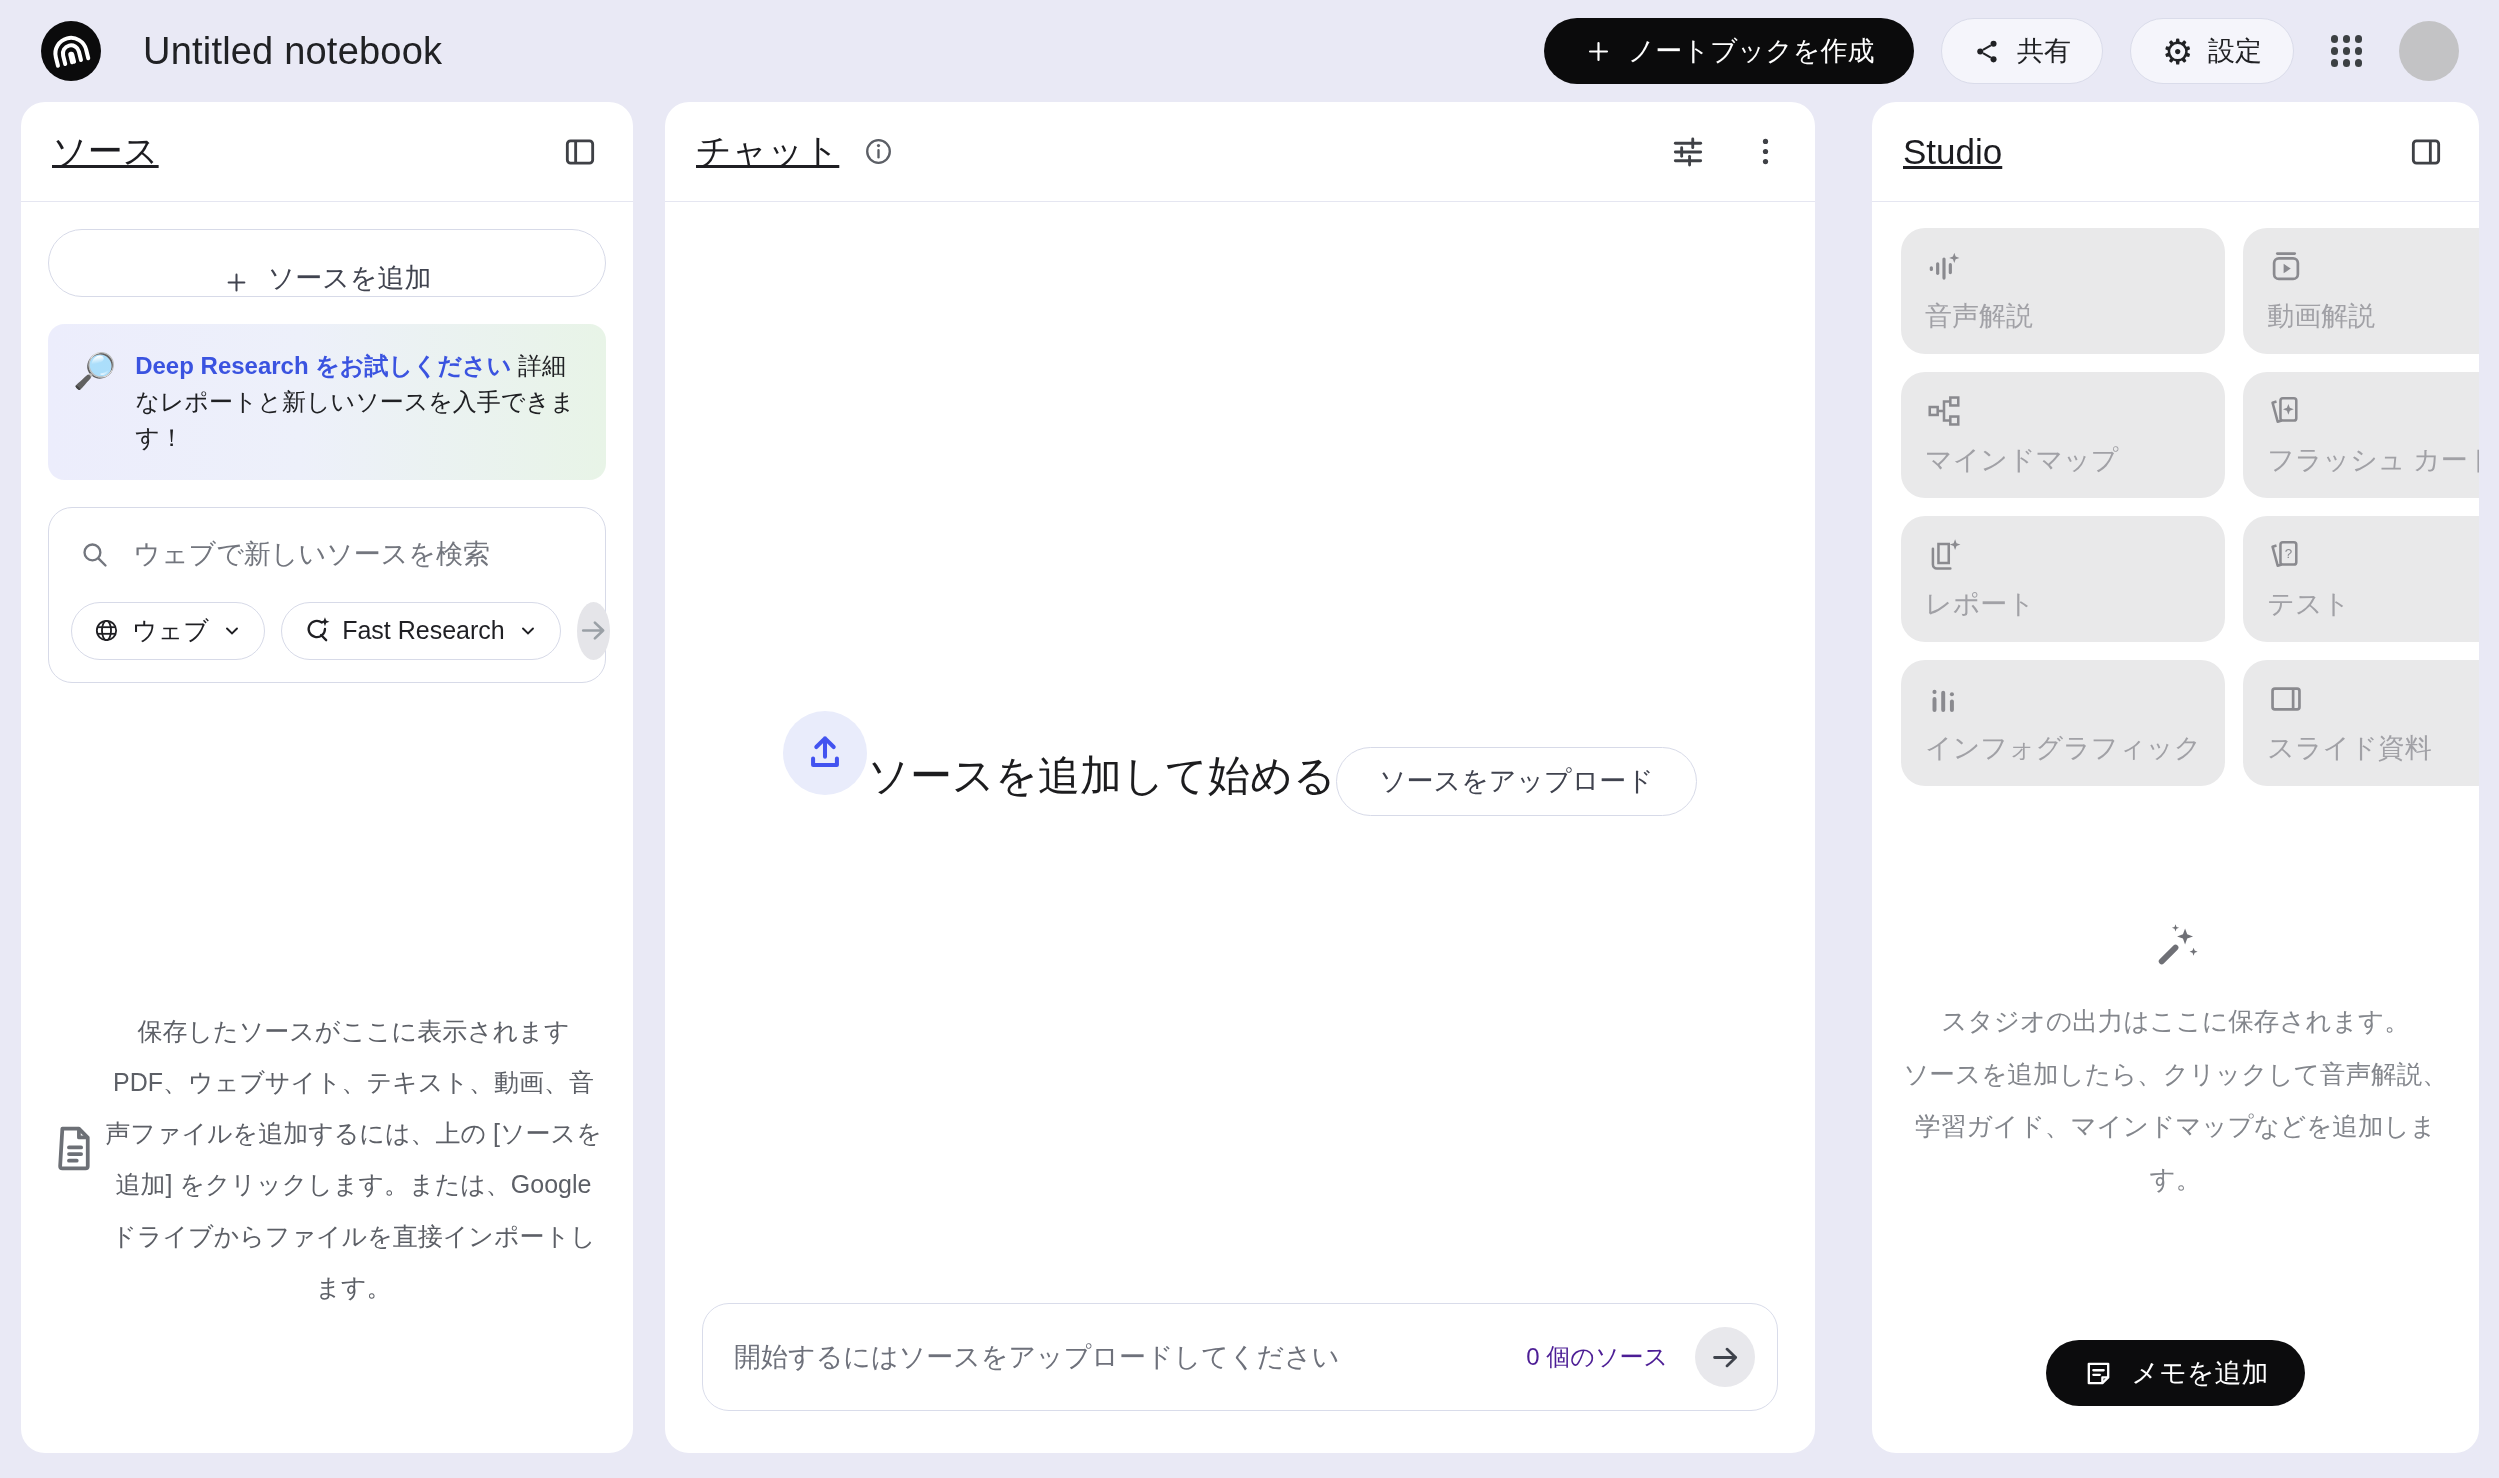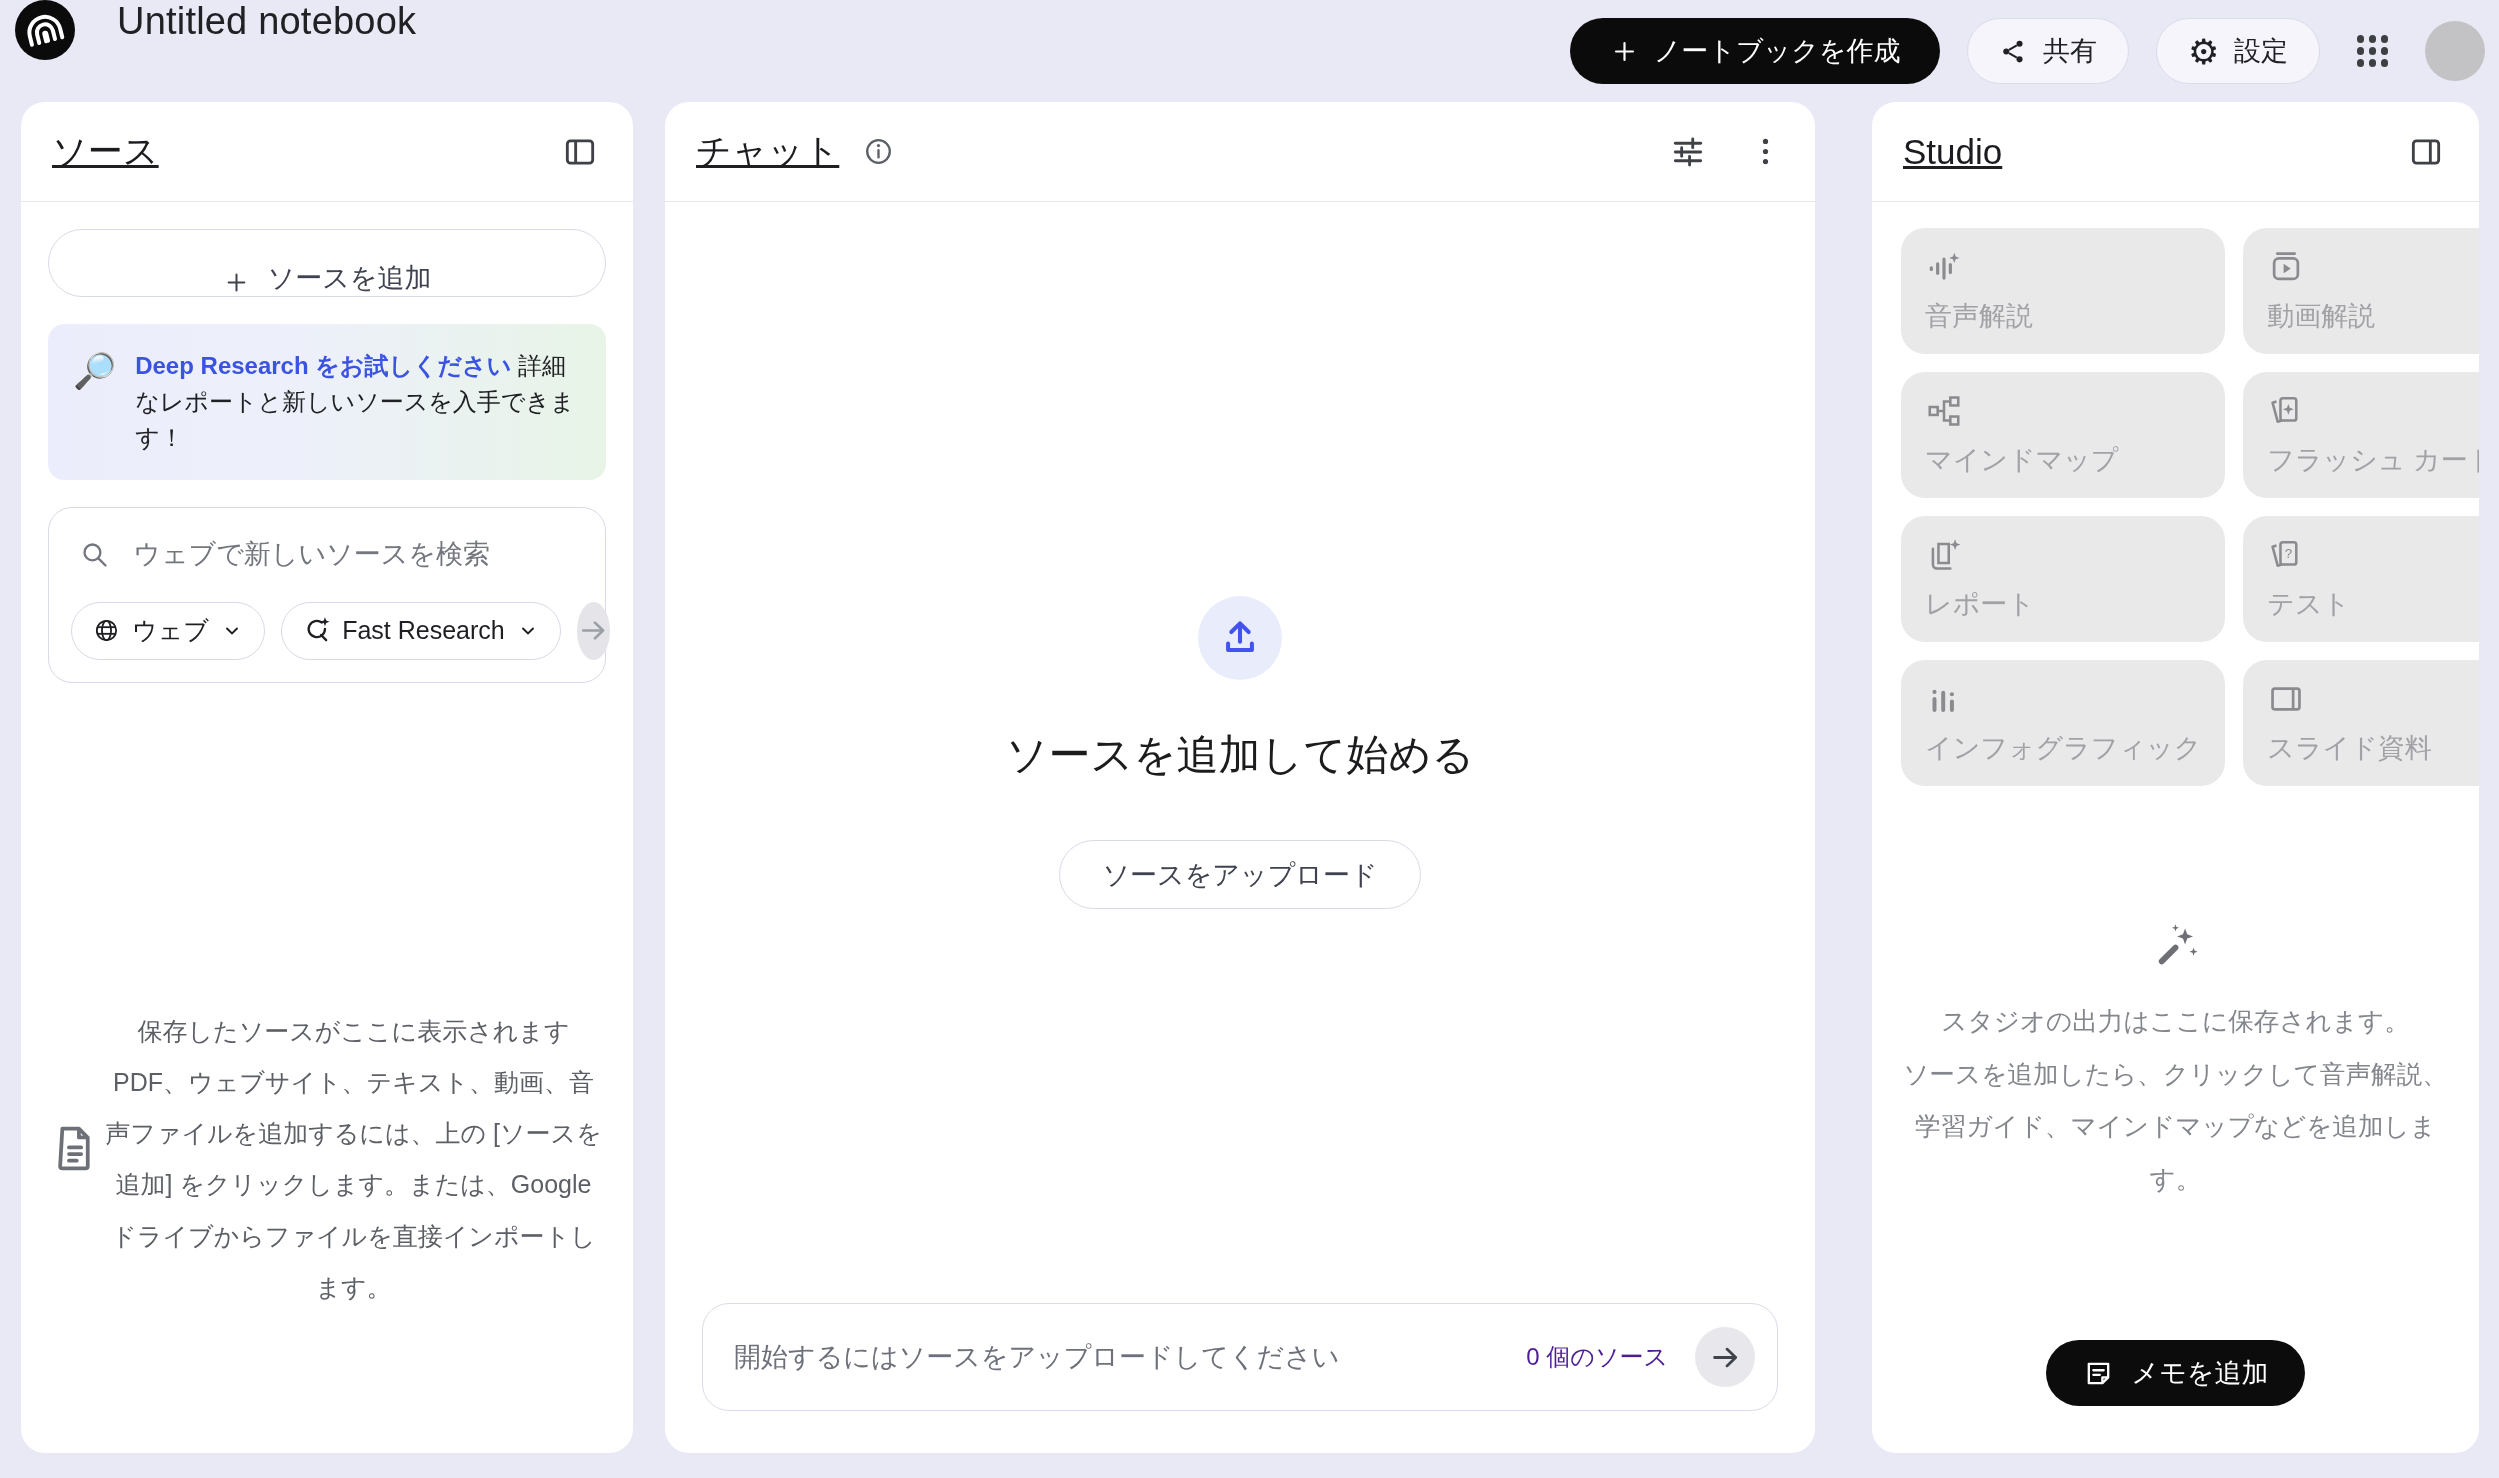--- a/index.html
+++ b/index.html
@@ -5,21 +5,21 @@
   * { margin:0; padding:0; box-sizing:border-box; }
   html,body { width:2500px; height:1479px; overflow:hidden; }
   body {
     font-family:"Liberation Sans","DejaVu Sans",sans-serif;
     background:#e9e9f5; color:#1f1f23;
     -webkit-font-smoothing:antialiased;
   }
   svg { display:block; }
 
   
-  .header { height:102px; display:flex; padding:0 15px; }
+  .header { height:102px; display:flex; align-items:center; padding:0 41px; }
   .logo { width:60px; height:60px; flex:0 0 auto; }
   .app-title { font-size:38px; color:#202124; margin-left:42px; font-weight:400; letter-spacing:0.2px; }
   .header-right { margin-left:auto; display:flex; align-items:center; gap:27px; }
   .pill { display:flex; align-items:center; gap:14.6px; height:66px; border-radius:33px;
           font-size:27px; cursor:pointer; white-space:nowrap; }
   .pill-black { background:#0b0b0c; color:#fff; padding:0 40px; }
   .pill-light { background:rgba(255,255,255,.55); border:1.8px solid #dadcea; color:#202124; padding:0 31px; }
   .apps-grid { width:51px; height:51px; display:grid; grid-template-columns:repeat(3,1fr); place-items:center; padding:7.3px; cursor:pointer; }
   .apps-grid i { width:7.3px; height:7.3px; border-radius:50%; background:#3c4043; }
   .avatar { width:60px; height:60px; border-radius:50%; background:#c3c3c5; cursor:pointer; }
@@ -51,21 +51,21 @@
   .search-row { display:flex; align-items:center; gap:22px; padding:5.5px 7.3px 0; }
   .search-row input { border:0; outline:0; flex:1; font-size:27px; font-family:inherit; color:#1f1f23; background:transparent; }
   .search-row input::placeholder { color:#73767e; }
   .chips-row { display:flex; align-items:center; margin-top:31px; gap:16.4px; }
   .chip { display:flex; align-items:center; gap:11px; height:58px; padding:0 20px; border:1.8px solid #d7dae8; border-radius:29px; font-size:25px; color:#1f1f23; cursor:pointer; white-space:nowrap; }
   .go-btn { margin-left:auto; width:58px; height:58px; border-radius:50%; background:#e5e5e9; display:flex; align-items:center; justify-content:center; color:#9aa0a6; cursor:pointer; }
   .sources-empty { margin-top:301px; display:flex; flex-direction:row; align-items:center; text-align:center; color:#5c5f66; }
   .sources-empty .txt { margin-top:22px; font-size:25px; line-height:2.05; max-width:557px; }
 
   
-  .chat-body { flex:1; display:flex; flex-direction:column; align-items:center; justify-content:center; }
+  .chat-body { flex:1; display:flex; flex-direction:row; align-items:center; justify-content:center; }
   .upload-circle { width:84px; height:84px; border-radius:50%; background:#e9ecfb; display:flex; align-items:center; justify-content:center; color:#4253f0; cursor:pointer; }
   .chat-heading { margin-top:47px; font-size:42px; color:#1c1c1e; font-weight:400; }
   .upload-source-btn { margin-top:57px; height:69px; padding:0 42px; border:1.8px solid #d7dae8; border-radius:35px; background:#fff; font-size:27px; color:#40434f; display:flex; align-items:center; cursor:pointer; }
   .chat-inputbar { flex:0 0 auto; margin:0 37px 42px; height:108px; border:1.8px solid #d9dcea; border-radius:27px;
     display:flex; align-items:center; padding:0 22px 0 31px; gap:27px; }
   .chat-inputbar input { flex:1; border:0; outline:0; font-size:27px; font-family:inherit; color:#1f1f23; background:transparent; }
   .chat-inputbar input::placeholder { color:#6e717b; }
   .source-count { font-size:24px; color:#4c1d95; white-space:nowrap; }
   .send-btn { width:60px; height:60px; border-radius:50%; background:#e8e8ec; display:flex; align-items:center; justify-content:center; color:#3f434c; cursor:pointer; }
 

